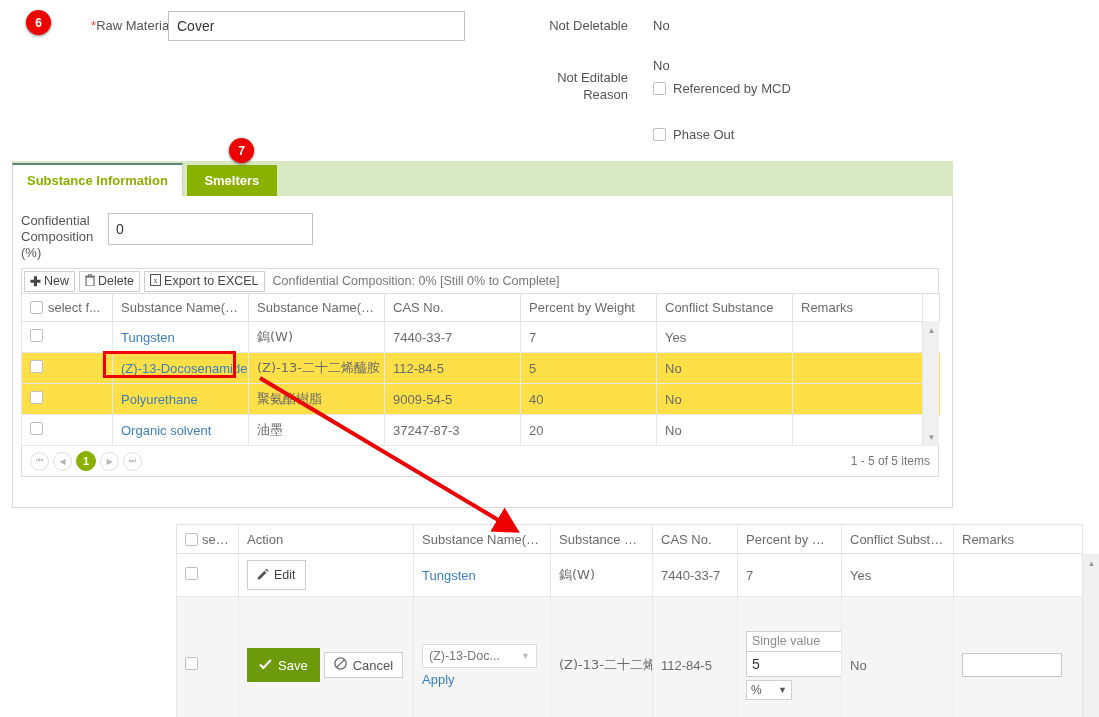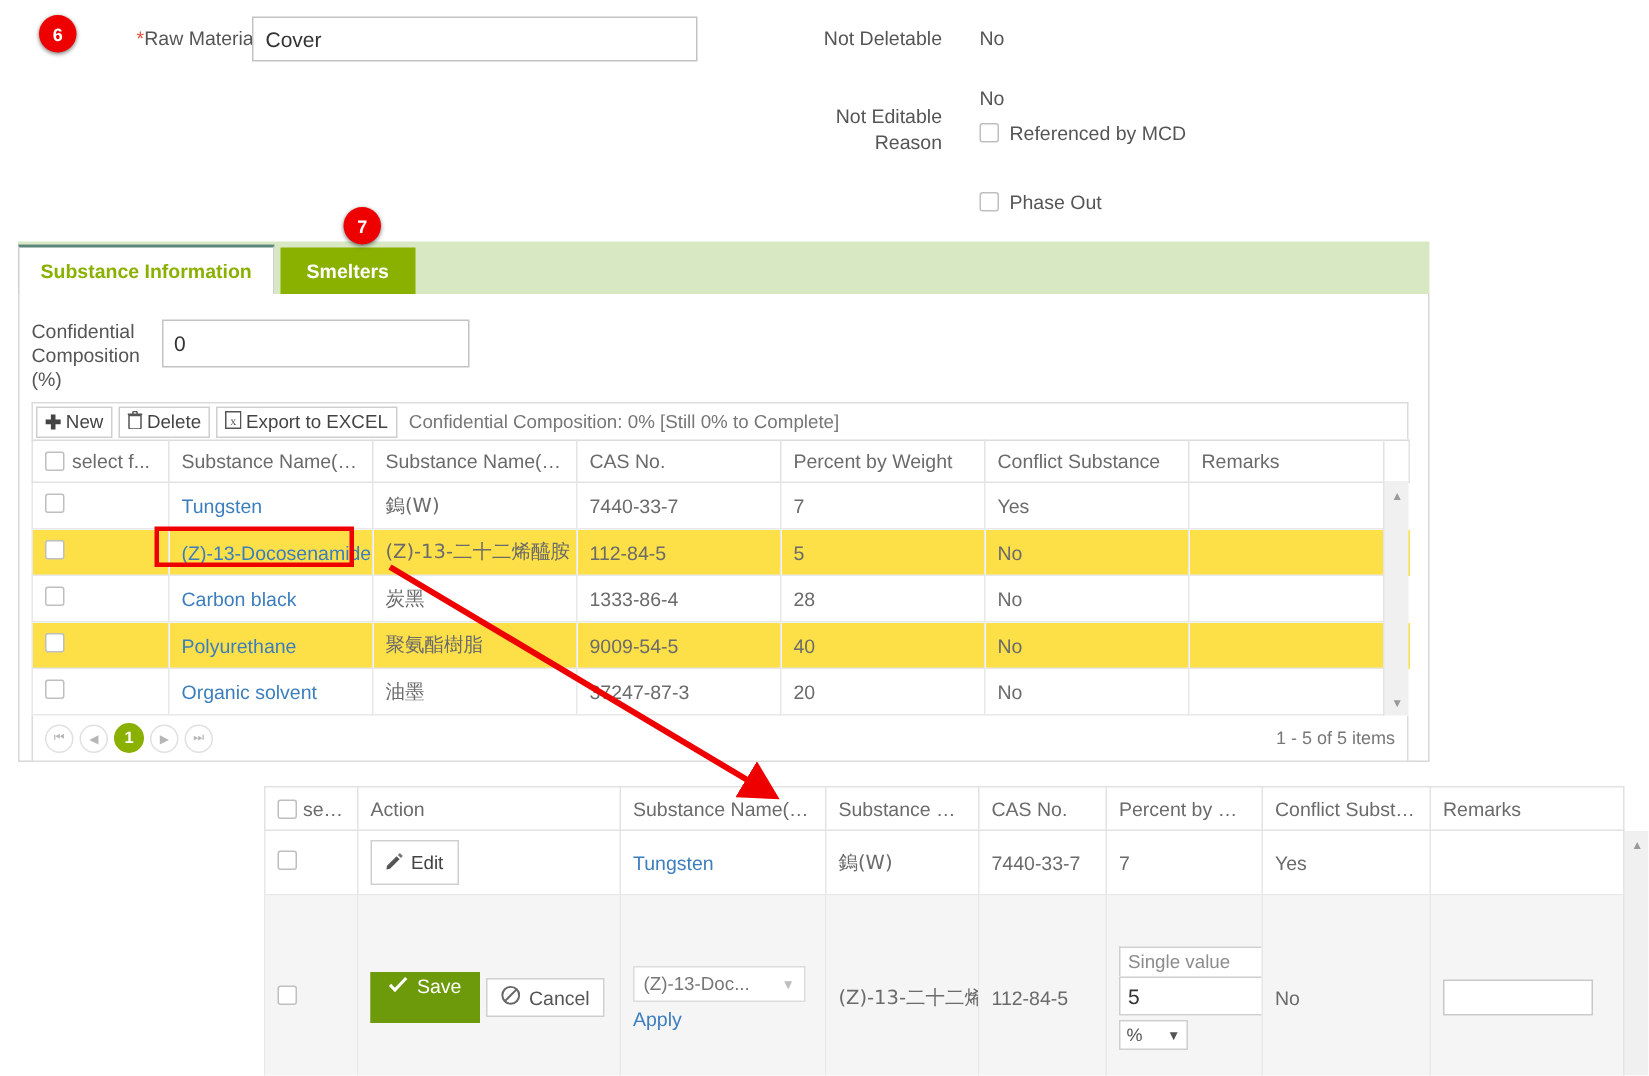--- a/index.html
+++ b/index.html
@@ -239,21 +239,21 @@
   .editbtn {
     border:1px solid #cfcfcf; background:#fff;
     font-size:12.5px; color:#444;
     height:24px; padding:14px 9px;
     display:inline-flex; align-items:center; gap:5px;
     cursor:pointer;
   }
   .savebtn {
     background:#6d9a0b; border:1px solid #6d9a0b; color:#fff;
     font-size:13px; height:26px; padding:16px 11px;
-    display:inline-flex; align-items:flex-end; gap:6px;
+    display:inline-flex; align-items:center; gap:6px;
     cursor:pointer;
   }
   .cancelbtn {
     background:#fff; border:1px solid #cfcfcf; color:#555;
     font-size:13px; height:26px; padding:0 9px;
     display:inline-flex; align-items:center; gap:6px;
     cursor:pointer; margin-left:4px;
   }
   .ddl {
     width:115px; height:24px;
@@ -434,30 +434,20 @@
           <td>Yes</td>
           <td></td>
           <td style="border:none;"></td>
         </tr>
         <tr class="alt">
           <td class="cbcell"><span class="cb"></span></td>
           <td><span class="link">(Z)-13-Docosenamide</span></td>
           <td class="cjk">(Z)-13-二十二烯醯胺</td>
           <td>112-84-5</td>
           <td>5</td>
-          <td>No</td>
-          <td></td>
-          <td style="border:none;"></td>
-        </tr>
-        <tr>
-          <td class="cbcell"><span class="cb"></span></td>
-          <td><span class="link">Carbon black</span></td>
-          <td class="cjk">炭黑</td>
-          <td>1333-86-4</td>
-          <td>28</td>
           <td>No</td>
           <td></td>
           <td style="border:none;"></td>
         </tr>
         <tr class="alt">
           <td class="cbcell"><span class="cb"></span></td>
           <td><span class="link">Polyurethane</span></td>
           <td class="cjk">聚氨酯樹脂</td>
           <td>9009-54-5</td>
           <td>40</td>

